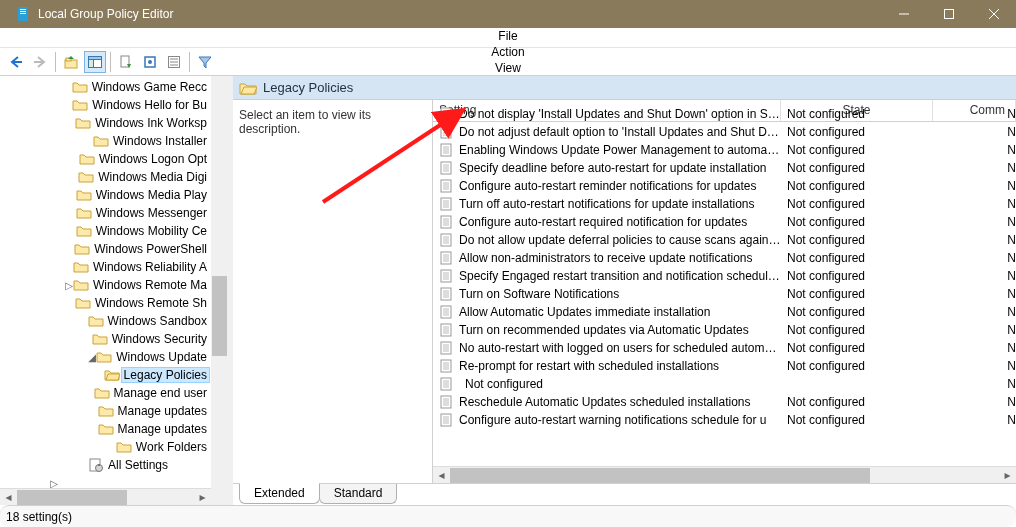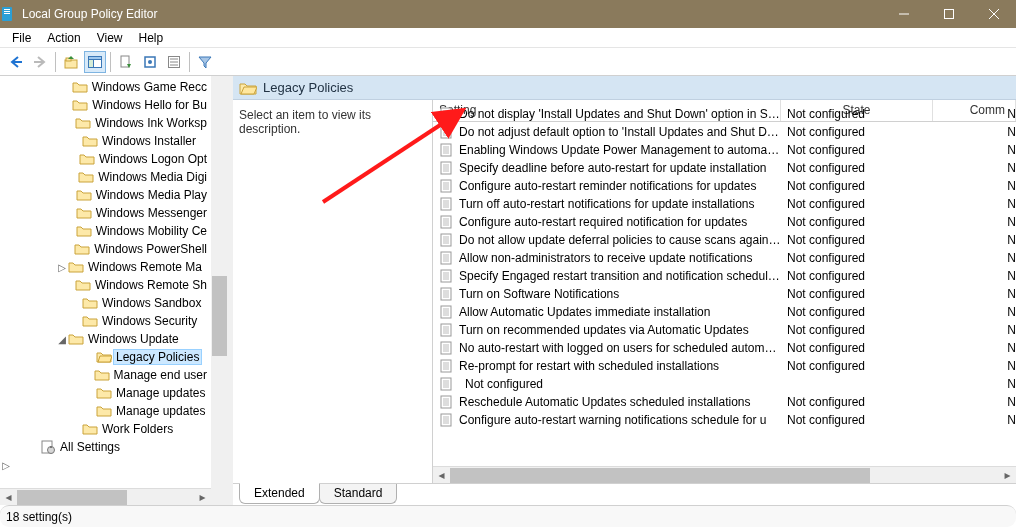--- a/index.html
+++ b/index.html
@@ -1,26 +1,26 @@
 <!DOCTYPE html>
 <html><head>
 <meta charset="utf-8">
 <style>
   * { box-sizing: border-box; margin: 0; padding: 0; font-family: "Segoe UI", Tahoma, sans-serif; font-size: 12px; }
   html, body { width: 1016px; height: 527px; overflow: hidden; background: #fff; }
 
   
-  .titlebar { height: 28px; background: #8a7a5c; color: #fff; display: flex; align-items: center; padding-left: 0; }
+  .titlebar { height: 28px; background: #8a7a5c; color: #fff; display: flex; align-items: center; padding-left: 16px; }
   .titlebar .appicon { width: 16px; height: 16px; margin-right: 6px; }
   .titlebar .title { flex: 1; font-size: 12px; }
   .titlebar .winbtns { display: flex; height: 100%; }
   .titlebar .winbtn { width: 45px; display: flex; align-items: center; justify-content: center; color: #fff; }
 
   
-  .menubar { height: 20px; display: flex; align-items: center; padding: 0 4px; background: #fff; border-bottom: 1px solid #e5e5e5; }
+  .menubar { height: 20px; display: flex; align-items: center; padding: 0 4px; background: #fff; border-bottom: 1px solid #e5e5e5; flex-direction: column; }
   .menubar .item { padding: 1px 8px; }
 
   
   .toolbar { height: 28px; display: flex; align-items: center; padding: 0 4px; background: #fff; border-bottom: 1px solid #d0d0d0; gap: 0; }
   .toolbar .tbtn { width: 22px; height: 22px; display: flex; align-items: center; justify-content: center; margin: 0 1px; border: 1px solid transparent; }
   .toolbar .sep { width: 1px; height: 20px; background: #c0c0c0; margin: 0 3px; }
 
   
   .main { display: flex; height: calc(527px - 28px - 20px - 28px - 22px); }
   .tree { width: 228px; overflow: hidden; position: relative; }
@@ -172,21 +172,21 @@
   <div class="sep"></div>
   <div class="tbtn">
       <svg width="16" height="16">
         <path d="M2 3 L14 3 L9 9 L9 14 L7 12 L7 9 Z" fill="#a8c6e6" stroke="#3a77b7"></path>
       </svg>
     </div>
 </div>
 
 <div class="main">
   <div class="tree">
-    <div class="tree-inner" id="tree-inner" style="bottom: 17px; right: 17px;">
+    <div class="tree-inner" id="tree-inner" style="bottom: 17px; right: 17px; margin-left: 48px;">
         <div class="node">
           <span class="ind" style="width:70px"></span>
           <span class="tw"></span>
           <span class="ficon">
             <svg width="16" height="14">
               <path d="M1 3 L1 12 L15 12 L15 5 L7 5 L5 3 Z" fill="#fde9a9" stroke="#caa33b"></path>
             </svg>
           </span>
           <span class="lbl">Windows Game Recc</span>
         </div>
@@ -272,20 +272,30 @@
         </div>
         <div class="node">
           <span class="ind" style="width:70px"></span>
           <span class="tw"></span>
           <span class="ficon">
             <svg width="16" height="14">
               <path d="M1 3 L1 12 L15 12 L15 5 L7 5 L5 3 Z" fill="#fde9a9" stroke="#caa33b"></path>
             </svg>
           </span>
           <span class="lbl">Windows PowerShell</span>
+        </div>
+        <div class="node">
+          <span class="ind" style="width:70px"></span>
+          <span class="tw"></span>
+          <span class="ficon">
+            <svg width="16" height="14">
+              <path d="M1 3 L1 12 L15 12 L15 5 L7 5 L5 3 Z" fill="#fde9a9" stroke="#caa33b"></path>
+            </svg>
+          </span>
+          <span class="lbl">Windows Reliability A</span>
         </div>
         <div class="node">
           <span class="ind" style="width:56px"></span>
           <span class="tw">▷</span>
           <span class="ficon">
             <svg width="16" height="14">
               <path d="M1 3 L1 12 L15 12 L15 5 L7 5 L5 3 Z" fill="#fde9a9" stroke="#caa33b"></path>
             </svg>
           </span>
           <span class="lbl">Windows Remote Ma</span>

